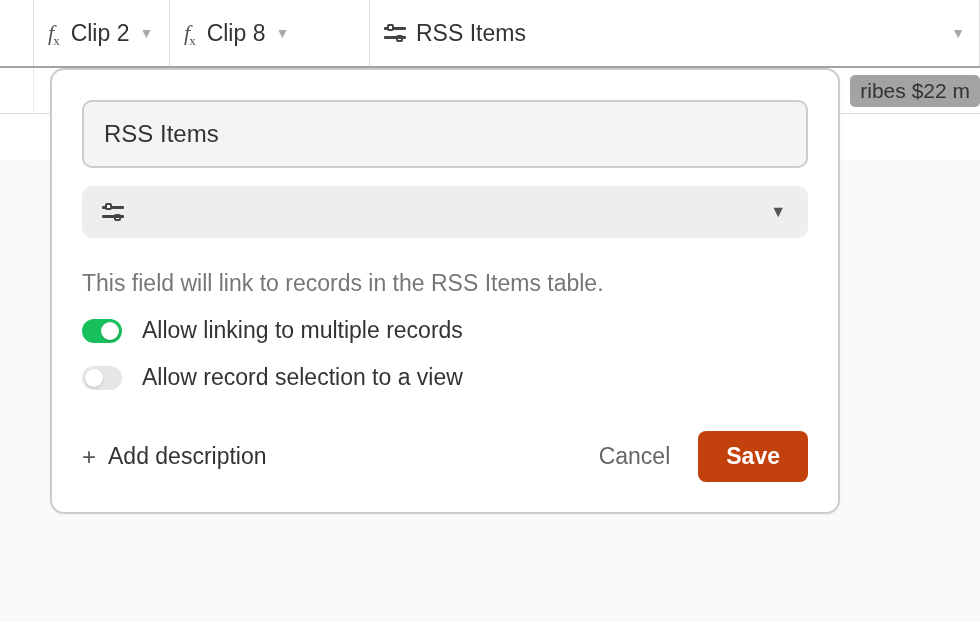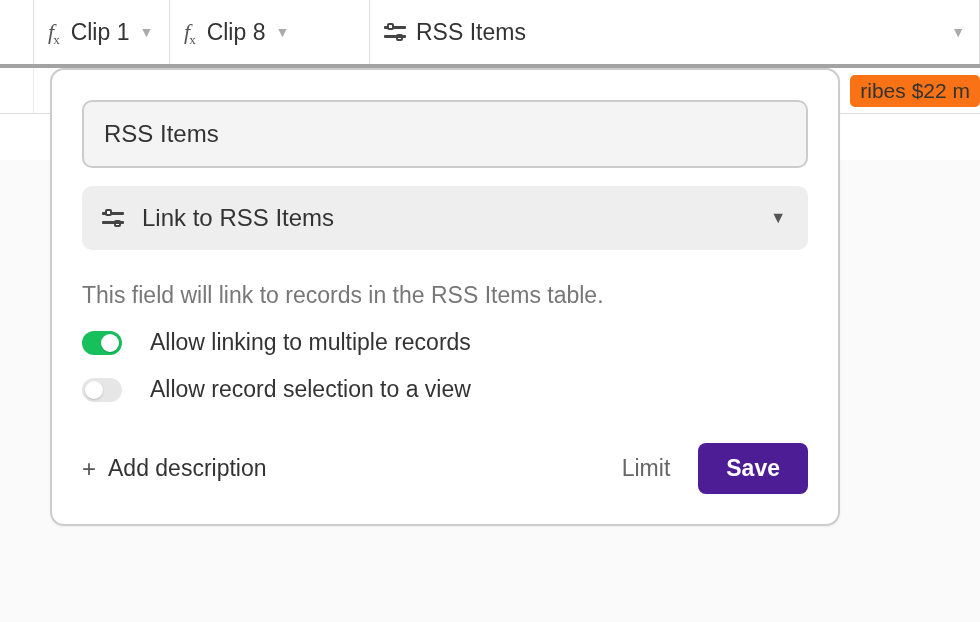--- a/index.html
+++ b/index.html
@@ -8,21 +8,21 @@
       background: #fff;
       width: 980px;
       height: 622px;
       overflow: hidden;
     }
 
     
     .headers {
       display: flex;
       height: 68px;
-      border-bottom: 4px solid #a3a3a3;
+      border-bottom: 2px solid #a3a3a3;
       align-items: stretch;
     }
     .col-header {
       display: flex;
       align-items: center;
       padding: 0 14px;
       border-right: 1px solid #ddd;
       font-size: 23px;
       color: #333;
       position: relative;
@@ -97,21 +97,21 @@
       height: 46px;
       border-bottom: 1px solid #ddd;
       align-items: center;
     }
     .data-cell-sliver { width: 34px; border-right: 1px solid #eee; height: 100%; }
     .data-cell-clip2 { width: 136px; border-right: 1px solid #eee; height: 100%; }
     .data-cell-clip3 { width: 200px; border-right: 1px solid #eee; height: 100%; }
     .data-cell-rss { flex: 1; height: 100%; display: flex; align-items: center; justify-content: flex-end; padding-right: 0; overflow: hidden; }
 
     .record-chip {
-      background: #f97316;
+      background: #a3a3a3;
       color: #333;
       font-size: 21px;
       padding: 4px 10px;
       border-radius: 5px;
       white-space: nowrap;
     }
 
     
     .gray-bg {
       position: absolute;
@@ -170,21 +170,21 @@
     .help-text {
       margin-top: 32px;
       font-size: 23px;
       color: #777;
     }
 
     .toggle-row {
       margin-top: 20px;
       display: flex;
       align-items: center;
-      gap: 28px;
+      gap: 20px;
       font-size: 23px;
       color: #333;
     }
 
     .toggle {
       width: 40px;
       height: 24px;
       border-radius: 12px;
       position: relative;
       cursor: pointer;
@@ -230,37 +230,37 @@
     .cancel-btn {
       font-size: 23px;
       color: #666;
       background: none;
       border: none;
       cursor: pointer;
     }
     .save-btn {
       font-size: 23px;
       color: #fff;
-      background: #4c1d95;
+      background: #c2410c;
       border: none;
       border-radius: 8px;
       padding: 12px 28px;
       font-weight: 600;
       cursor: pointer;
     }
   </style>
 </head>
 <body>
 
 <div class="headers">
   <div class="col-sliver"></div>
 
   <div class="col-header col-clip2">
     <span class="fx-icon">f<span class="sub">x</span></span>
-    <span class="col-label">Clip 1</span>
+    <span class="col-label">Clip 2</span>
     <span class="chevron-down">▼</span>
   </div>
 
   <div class="col-header col-clip3">
     <span class="fx-icon">f<span class="sub">x</span></span>
     <span class="col-label">Clip 8</span>
     <span class="chevron-down">▼</span>
   </div>
 
   <div class="col-header col-rss">
@@ -286,21 +286,20 @@
 
 <div class="popover">
 
   <input class="field-name-input" type="text" value="RSS Items" style="">
 
   <div class="field-type-select">
     <span class="sliders-icon">
         <span class="knob1"></span>
         <span class="knob2"></span>
       </span>
-    <span>Link to RSS Items</span>
     <span class="chevron-down">▼</span>
   </div>
 
   <div class="help-text">This field will link to records in the RSS Items table.</div>
 
   <div class="toggle-row">
     <div class="toggle on">
         <div class="knob"></div>
       </div>
     <span>Allow linking to multiple records</span>
@@ -312,18 +311,18 @@
       </div>
     <span>Allow record selection to a view</span>
   </div>
 
   <div class="popover-footer">
     <div class="add-desc">
       <span class="plus-icon">+</span>
       <span>Add description</span>
     </div>
     <div class="footer-right">
-      <button class="cancel-btn">Limit</button>
+      <button class="cancel-btn">Cancel</button>
       <button class="save-btn">Save</button>
     </div>
   </div>
 
 </div>
 
 </body></html>

